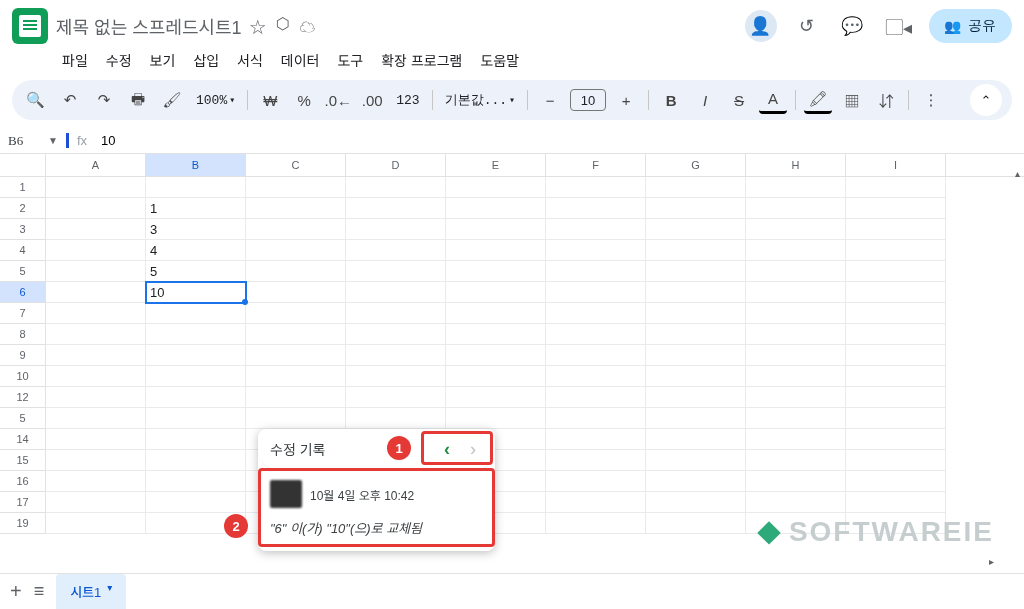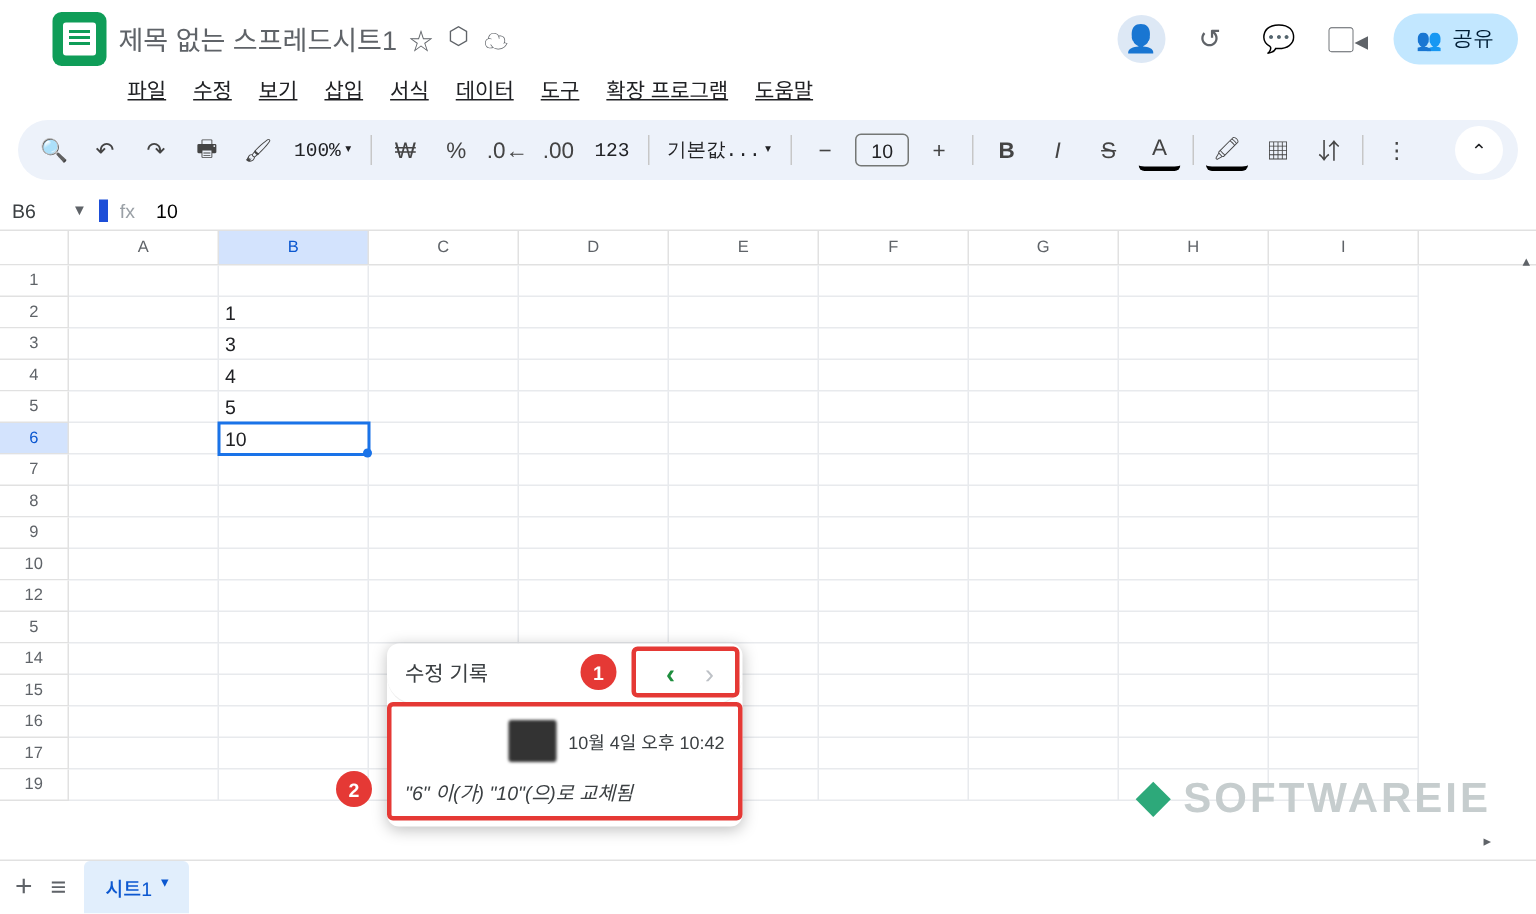--- a/index.html
+++ b/index.html
@@ -1,45 +1,45 @@
 <!DOCTYPE html>
 <html><head>
 <meta charset="utf-8">
 <style>
 * { box-sizing: border-box; margin: 0; padding: 0; }
 body { font-family: Arial, "Noto Sans KR", sans-serif; font-size: 13px; color: #202124; background: #fff; overflow: hidden; width: 1024px; height: 609px; position: relative; }
 
 
-.header { background: #fff; padding: 8px 12px 0 12px; margin-left: 23px; }
+.header { background: #fff; padding: 8px 12px 0 12px; }
 .title-row { display: flex; align-items: center; gap: 8px; }
 .logo { width: 36px; height: 36px; background: #0f9d58; border-radius: 6px; display: flex; align-items: center; justify-content: center; }
 .logo-inner { width: 22px; height: 22px; background: #fff; border-radius: 2px; position: relative; }
 .logo-inner::after { content: ""; position: absolute; top: 5px; left: 4px; right: 4px; height: 2px; background: #0f9d58; box-shadow: 0 4px 0 #0f9d58, 0 8px 0 #0f9d58; }
 .doc-title { font-size: 18px; color: #5f6368; }
 .title-icons { display: flex; gap: 10px; color: #5f6368; font-size: 16px; }
 .header-right { margin-left: auto; display: flex; align-items: center; gap: 14px; }
 .hdr-icon { width: 32px; height: 32px; border-radius: 50%; display: flex; align-items: center; justify-content: center; color: #5f6368; font-size: 18px; }
 .avatar-icon { background: #dde8f5; }
 .share-btn { background: #c2e7ff; border-radius: 20px; padding: 8px 16px; font-size: 14px; display: flex; align-items: center; gap: 6px; color: #001d35; font-weight: 500; border: none; }
 .menu-row { display: flex; gap: 6px; padding: 4px 0 8px 44px; font-size: 14px; }
-.menu-item { padding: 2px 6px; text-decoration: underline; }
+.menu-item { padding: 2px 6px; }
 
 
 .toolbar { background: #edf2fa; border-radius: 24px; margin: 0 12px; padding: 4px 10px; display: flex; align-items: center; gap: 6px; }
 .tb-btn { width: 28px; height: 28px; display: flex; align-items: center; justify-content: center; color: #444; border-radius: 4px; font-size: 15px; }
 .tb-sep { width: 1px; height: 20px; background: #c7c7c7; margin: 0 2px; }
 .tb-text { font-size: 13px; padding: 0 4px; display: flex; align-items: center; gap: 2px; font-family: Liberation Mono, monospace; }
 .fontsize-box { border: 1px solid #747775; border-radius: 4px; width: 36px; height: 22px; display: flex; align-items: center; justify-content: center; font-size: 13px; }
 .collapse { margin-left: auto; width: 32px; height: 32px; border-radius: 50%; background: #fff; display: flex; align-items: center; justify-content: center; }
 
 
 .formula-row { display: flex; align-items: center; height: 26px; border-bottom: 1px solid #e1e1e1; margin-top: 8px; }
-.namebox { width: 48px; padding: 0 8px; font-size: 13px; color: #3c4043; }
+.namebox { width: 48px; padding: 0 8px; font-size: 13px; color: #3c4043; font-family: Liberation Serif, serif; }
 .namebox-arrow { color: #5f6368; padding-right: 8px; font-size: 10px; }
-.fx { color: #9aa0a6; padding: 0 8px; border-left: 6px solid #1d4ed8; font-size: 13px; }
+.fx { color: #9aa0a6; padding: 0 8px; border-left: 3px solid #1d4ed8; font-size: 13px; }
 .formula-input { flex: 1; padding: 0 6px; font-size: 13px; font-family: Arial; border: none; outline: none; }
 
 
 .grid-area { position: relative; }
 .col-headers { display: flex; height: 23px; border-bottom: 1px solid #e1e1e1; }
 .corner { width: 46px; border-right: 1px solid #e1e1e1; background: #fff; }
 .col-h { flex: 0 0 100px; border-right: 1px solid #e1e1e1; display: flex; align-items: center; justify-content: center; font-size: 11px; color: #5f6368; background: #fff; }
 .col-h.sel { background: #d3e3fd; color: #0b57d0; }
 .rows { }
 .row { display: flex; height: 21px; }
@@ -51,21 +51,21 @@
 
 
 .popup { position: absolute; left: 258px; top: 275px; width: 237px; background: #fff; border-radius: 8px; box-shadow: 0 2px 10px rgba(0,0,0,0.25); z-index: 10; }
 .popup-header { display: flex; align-items: center; padding: 10px 12px; border-bottom: 1px solid #eee; border-radius: 19px; }
 .popup-title { font-size: 14px; color: #3c4043; flex: 1; }
 .nav-box { display: flex; gap: 6px; align-items: center; }
 .nav-arrow { width: 20px; height: 20px; display: flex; align-items: center; justify-content: center; font-size: 18px; }
 .nav-prev { color: #1e8e3e; font-weight: bold; }
 .nav-next { color: #bdc1c6; }
 .popup-body { padding: 10px 12px 14px 12px; }
-.popup-row1 { display: flex; align-items: center; gap: 8px; justify-content: flex-end; }
+.popup-row1 { display: flex; align-items: center; gap: 8px; }
 .user-avatar { width: 32px; height: 28px; background: #333; border-radius: 2px; filter: blur(1px); }
 .timestamp { font-size: 12px; color: #3c4043; }
 .change-text { margin-top: 10px; font-size: 13px; font-style: italic; color: #3c4043; }
 
 
 .annot { position: absolute; border: 3px solid #e53935; border-radius: 4px; z-index: 20; }
 .annot-badge { position: absolute; width: 24px; height: 24px; background: #e53935; color: #fff; border-radius: 50%; display: flex; align-items: center; justify-content: center; font-size: 13px; font-weight: bold; z-index: 21; }
 
 
 .watermark { position: absolute; right: 30px; bottom: 60px; font-size: 28px; font-weight: 700; color: #c6cdce; letter-spacing: 2px; display: flex; align-items: center; gap: 6px; }

